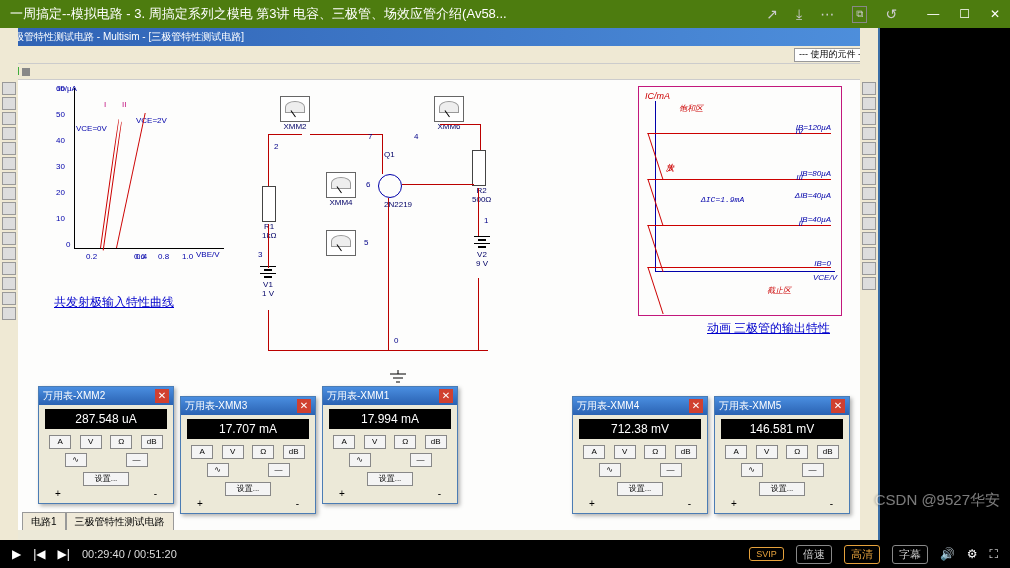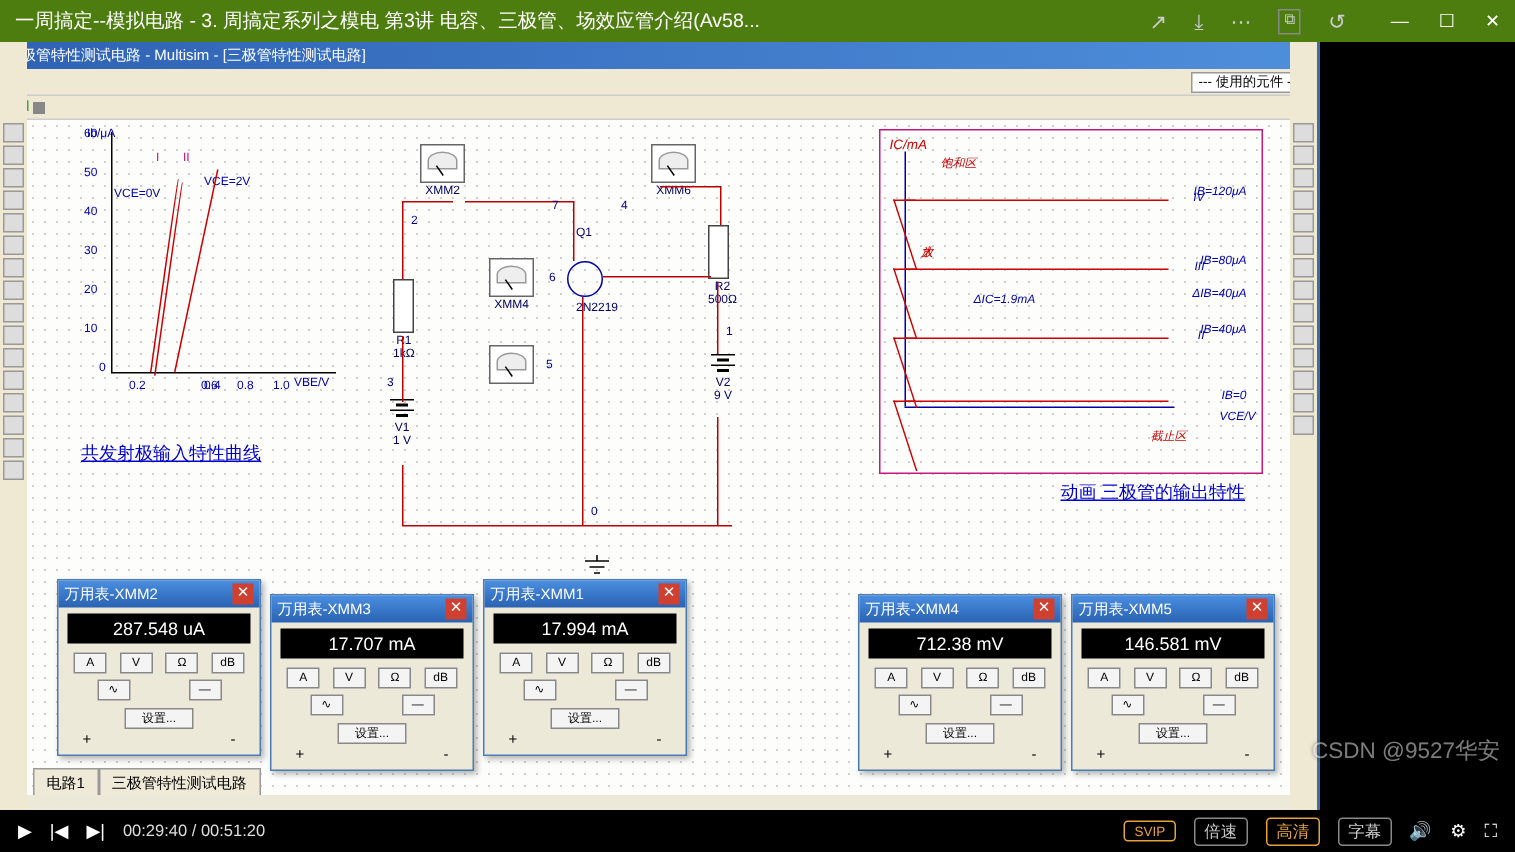--- a/index.html
+++ b/index.html
@@ -26,21 +26,21 @@
   .graph-left{position:absolute;left:30px;top:8px;width:180px;height:200px;}
   .axis{position:absolute;background:#000;}
   .graph-left .yax{left:26px;top:0;width:1px;height:160px;}
   .graph-left .xax{left:26px;top:160px;width:150px;height:1px;}
   .tick{position:absolute;font-size:8px;color:#00a;}
   .curve{position:absolute;width:1.2px;background:#c00;transform-origin:bottom;}
   .graph-left .c1{left:52px;top:30px;height:130px;border-radius:50% 0 0 0;box-shadow:3px 2px 0 #c00;transform:rotate(8deg);}
   .graph-left .c2{left:68px;top:22px;height:138px;transform:rotate(12deg);}
   .lbl{position:absolute;font-size:8px;color:#00a;}
   .caption{position:absolute;left:36px;top:214px;font-size:12px;color:#00c;font-family:"SimSun";text-decoration:underline;}
-  .graph-right{position:absolute;right:18px;top:6px;width:256px;height:230px;border:1px solid #c2187c;}
+  .graph-right{position:absolute;right:18px;top:6px;width:204px;height:230px;border:1px solid #c2187c;}
   .graph-right .gtitle{position:absolute;top:4px;left:6px;font-size:9px;color:#c00;font-style:italic;}
   .graph-right .gr-y{position:absolute;left:16px;top:14px;width:1px;height:170px;background:#00a;}
   .graph-right .gr-x{position:absolute;left:16px;top:184px;width:180px;height:1px;background:#00a;}
   .hstep{position:absolute;left:16px;width:176px;height:1px;background:#c00;}
   .hstep::before{content:"";position:absolute;left:0;width:14px;height:46px;border-left:1px solid #c00;border-top:1px solid #c00;transform:skewX(18deg);}
   .graph-right .lbl{color:#00a;font-style:italic;font-size:8px;}
   .capt2{position:absolute;right:30px;top:240px;font-size:12px;color:#00c;font-family:"SimSun";text-decoration:underline;}
   .comp{position:absolute;font-size:8px;color:#006;text-align:center;}
   .meter{width:30px;height:26px;background:#fff;border:1px solid #666;position:relative;}
   .meter::before{content:"";position:absolute;left:4px;right:4px;top:4px;height:10px;background:#eee;border:1px solid #999;border-radius:50% 50% 0 0;}
@@ -186,21 +186,21 @@
         <div class="hstep" style="top:180px;"></div>
         <span class="lbl" style="left:40px;top:16px;color:#c00;">饱和区</span>
         <span class="lbl" style="left:24px;top:70px;color:#c00;writing-mode:vertical-rl;">放大</span>
         <span class="lbl" style="right:38px;top:40px;">IV</span>
         <span class="lbl" style="right:10px;top:36px;">IB=120μA</span>
         <span class="lbl" style="right:38px;top:86px;">III</span>
         <span class="lbl" style="right:10px;top:82px;">IB=80μA</span>
         <span class="lbl" style="right:38px;top:132px;">II</span>
         <span class="lbl" style="right:10px;top:128px;">IB=40μA</span>
         <span class="lbl" style="right:10px;top:172px;">IB=0</span>
-        <span class="lbl" style="left:62px;top:108px;">ΔIC=1.9mA</span>
+        <span class="lbl" style="left:62px;top:108px;font-family:Liberation Mono, monospace;">ΔIC=1.9mA</span>
         <span class="lbl" style="right:10px;top:104px;">ΔIB=40μA</span>
         <span class="lbl" style="right:4px;top:186px;">VCE/V</span>
         <span class="lbl" style="right:50px;top:198px;color:#c00;">截止区</span>
       </div>
       <div class="capt2">动画  三极管的输出特性</div>
 
       <div class="comp" style="left:262px;top:16px;"><div class="meter"></div><span>XMM2</span></div>
       <div class="comp" style="left:416px;top:16px;"><div class="meter"></div><span>XMM6</span></div>
       <div class="comp" style="left:308px;top:92px;"><div class="meter"></div><span>XMM4</span></div>
       <div class="comp" style="left:308px;top:150px;">

